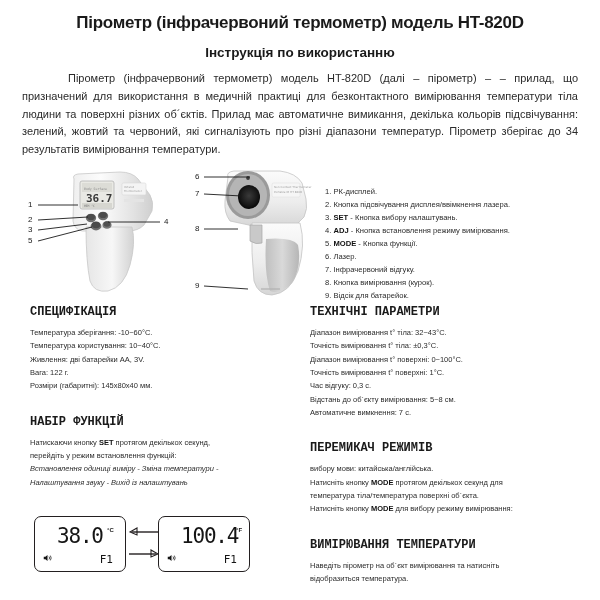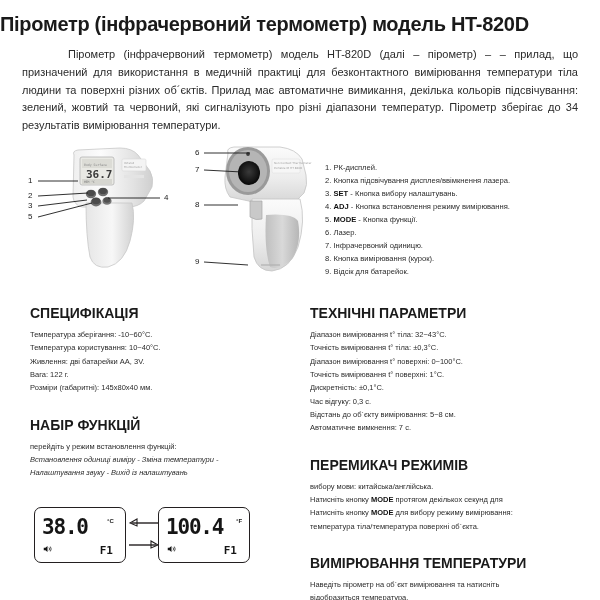--- a/index.html
+++ b/index.html
@@ -7,21 +7,22 @@
     width: 600px; height: 600px;
     background: #ffffff;
     font-family: "Liberation Sans", "DejaVu Sans", sans-serif;
     color: #231f20;
     overflow: hidden;
   }
   .page { position: relative; width: 600px; height: 600px; padding: 0; }
 
   
   .doc-title {
-    font-size: 20px;
+    text-align: center;
+    font-size: 17px;
     font-weight: bold;
     letter-spacing: -0.3px;
     margin-top: 13px;
     color: #1a1a1a;
   }
   .doc-subtitle {
     text-align: center;
     font-size: 13.5px;
     font-weight: bold;
     margin-top: 12px;
@@ -68,24 +69,25 @@
   .body-cols {
     position: absolute;
     top: 292px; left: 0;
     width: 600px; height: 308px;
   }
   .col { position: absolute; top: 0; }
   .col-left  { left: 30px;  width: 270px; }
   .col-right { left: 310px; width: 285px; }
 
   h2.sec {
-    font-size: 14px;
+    font-size: 12px;
     font-weight: bold;
     color: #1a1a1a;
     letter-spacing: 0px;
+    font-family: Liberation Mono, monospace;
   }
   .sec-body { font-size: 7.5px; line-height: 1.78; color: #2b2b2b; }
   .sec-body .ln { white-space: nowrap; }
   .sec-body b { font-weight: bold; color: #111; }
   .sec-body i { font-style: italic; text-align: right; }
   .spacer-sm { height: 7px; }
   .spacer-md { height: 17px; }
   .spacer-lg { height: 22px; }
   .subhead { font-size: 7.6px; font-weight: bold; color: #111; }
 
@@ -101,24 +103,24 @@
     top: 0;
     width: 92px; height: 56px;
     border: 1.6px solid #231f20;
     border-radius: 7px;
     background: #fff;
   }
   .lcd-a { left: 4px; }
   .lcd-b { left: 128px; }
   .lcd .big {
     position: absolute;
-    left: 7px; top: 7px;
+    left: 22px; top: 7px;
     font-family: "DejaVu Sans Mono", monospace;
     font-size: 21px;
-    font-weight: bold;
+    font-weight: normal;
     letter-spacing: -1.2px;
     color: #151515;
   }
   .lcd .unit {
     position: absolute;
     top: 10px;
     font-size: 6px;
     font-weight: bold;
     color: #151515;
   }
@@ -129,36 +131,37 @@
     left: 8px; bottom: 7px;
     font-size: 8px;
     color: #151515;
     line-height: 1;
   }
   .lcd .f1 {
     position: absolute;
     right: 12px; bottom: 5px;
     font-family: "DejaVu Sans Mono", monospace;
     font-size: 11px;
-    font-weight: bold;
+    font-weight: normal;
     letter-spacing: 0px;
     color: #151515;
   }
   .lcd-arrows {
     position: absolute;
     left: 98px; top: 8px;
     width: 32px; height: 40px;
   }
 </style>
 </head>
 <body>
 
 <div class="page">
 
   <div class="doc-title">Пірометр (інфрачервоний термометр) модель HT-820D</div>
+  <div class="doc-subtitle">Інструкція по використанню</div>
   <p class="intro">Пірометр (інфрачервоний термометр) модель HT-820D (далі – пірометр) – – прилад, що призначений для використання в медичній практиці для безконтактного вимірювання температури тіла людини та поверхні різних об´єктів. Прилад має автоматичне вимикання, декілька кольорів підсвічування: зелений, жовтий та червоний, які сигналізують про різні діапазони температур. Пірометр зберігає до 34 результатів вимірювання температури.</p>
 
   <div class="figure-band">
 
     <div class="fig" style="left:46px; top:2px;">
       <svg width="150" height="130" viewBox="0 0 150 130">
         <defs>
           <linearGradient id="bodyG" x1="0" y1="0" x2="1" y2="0">
             <stop offset="0%" stop-color="#efefef"></stop>
             <stop offset="35%" stop-color="#fcfcfc"></stop>
@@ -269,21 +272,21 @@
     <div class="callout" style="left:195px; top:57px;">8</div>
     <div class="callout" style="left:195px; top:114px;">9</div>
 
     <ul class="legend">
       <li><span>1.</span> <span>РК-дисплей.</span></li>
       <li><span>2.</span> <span>Кнопка підсвічування дисплея/ввімкнення лазера.</span></li>
       <li><span>3.</span> <b>SET</b><span> - Кнопка вибору налаштувань.</span></li>
       <li><span>4.</span> <b>ADJ</b><span> - Кнопка встановлення режиму вимірювання.</span></li>
       <li><span>5.</span> <b>MODE</b><span> - Кнопка функції.</span></li>
       <li><span>6.</span> <span>Лазер.</span></li>
-      <li><span>7.</span> <span>Інфрачервоний одиницю.</span></li>
+      <li><span>7.</span> <span>Інфрачервоний відгуку.</span></li>
       <li><span>8.</span> <span>Кнопка вимірювання (курок).</span></li>
       <li><span>9.</span> <span>Відсік для батарейок.</span></li>
     </ul>
   </div>
 
   <div class="body-cols">
 
     <div class="col col-left">
 
       <h2 class="sec">СПЕЦИФІКАЦІЯ</h2>
@@ -294,20 +297,23 @@
         <div class="ln">Живлення: дві батарейки AA, 3V.</div>
         <div class="ln">Вага: 122 г.</div>
         <div class="ln">Розміри (габаритні): 145x80x40 мм.</div>
       </div>
 
       <div class="spacer-lg"></div>
 
       <h2 class="sec">НАБІР ФУНКЦІЙ</h2>
       <div class="spacer-sm"></div>
       <div class="sec-body">
+        <div class="ln">
+          <span>Натискаючи кнопку </span><b>SET</b><span> протягом декількох секунд,</span>
+        </div>
         <div class="ln">перейдіть у режим встановлення функцій:</div>
         <div class="ln"><i>Встановлення одиниці виміру - Зміна температури -</i></div>
         <div class="ln"><i>Налаштування звуку - Вихід із налаштувань</i></div>
       </div>
 
       <div class="spacer-md"></div>
 
 
       <div class="lcd-row">
 
@@ -350,39 +356,38 @@
 
     <div class="col col-right">
 
       <h2 class="sec">ТЕХНІЧНІ ПАРАМЕТРИ</h2>
       <div class="spacer-sm"></div>
       <div class="sec-body">
         <div class="ln">Діапазон вимірювання t° тіла:  32~43°C.</div>
         <div class="ln">Точність вимірювання t° тіла:  ±0,3°C.</div>
         <div class="ln">Діапазон вимірювання t° поверхні:  0~100°C.</div>
         <div class="ln">Точність вимірювання t° поверхні:  1°C.</div>
-        <div class="ln">Дискретність:  ±0,1°C.</div>
         <div class="ln">Час відгуку:  0,3 с.</div>
         <div class="ln">Відстань до об´єкту вимірювання:  5~8 см.</div>
         <div class="ln">Автоматичне вимкнення:  7 с.</div>
       </div>
 
       <div class="spacer-lg"></div>
 
       <h2 class="sec">ПЕРЕМИКАЧ РЕЖИМІВ</h2>
       <div class="spacer-sm"></div>
       <div class="sec-body">
         <div class="ln">вибору мови: китайська/англійська.</div>
         <div class="ln">
           <span>Натисніть кнопку </span><b>MODE</b><span> протягом декількох секунд для</span>
         </div>
+        <div class="ln">температура тіла/температура поверхні об´єкта.</div>
         <div class="ln">
           <span>Натисніть кнопку </span><b>MODE</b><span> для вибору режиму вимірювання:</span>
         </div>
-        <div class="ln">температура тіла/температура поверхні об´єкта.</div>
       </div>
 
       <div class="spacer-lg"></div>
 
       <h2 class="sec">ВИМІРЮВАННЯ ТЕМПЕРАТУРИ</h2>
       <div class="spacer-sm"></div>
       <div class="sec-body">
         <div class="ln">Наведіть пірометр на об´єкт вимірювання та натисніть</div>
         <div class="ln">відобразиться температура.</div>
       </div>

